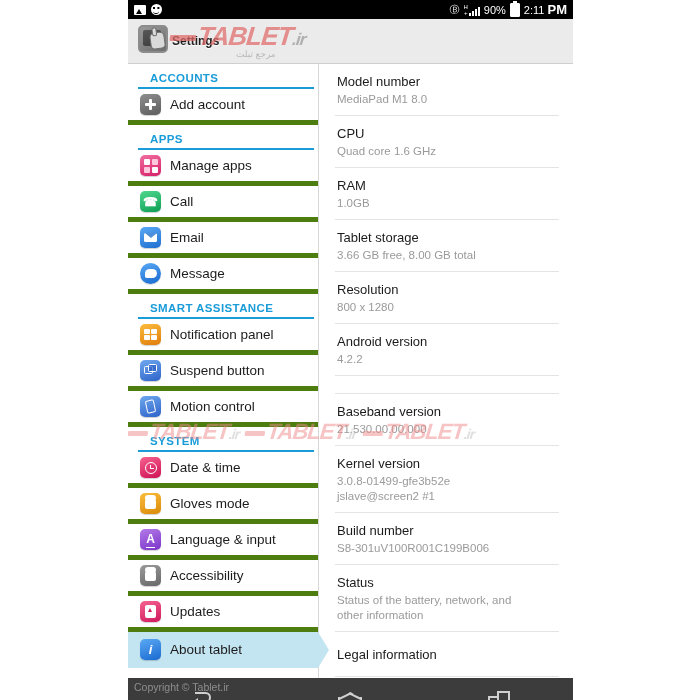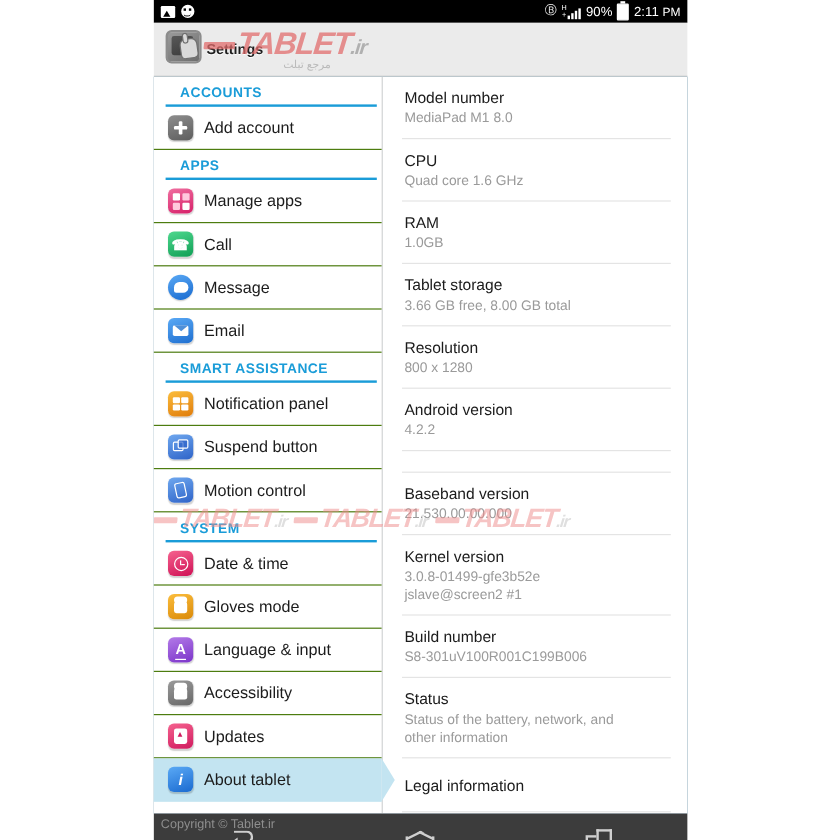--- a/index.html
+++ b/index.html
@@ -35,21 +35,21 @@
   .bars{display:flex;align-items:flex-end;gap:1px;height:10px;}
   .bars i{display:block;width:2px;background:#ffffff;}
   .bars i:nth-child(1){height:3px;}
   .bars i:nth-child(2){height:5px;}
   .bars i:nth-child(3){height:7px;}
   .bars i:nth-child(4){height:9px;}
   .pct{font-size:11px;letter-spacing:0;}
   .batt{width:8px;height:12px;border:1.4px solid #fff;border-radius:1px;position:relative;background:#fff;}
   .batt:before{content:"";position:absolute;left:2px;top:-3px;width:4px;height:2px;background:#fff;}
   .clock{font-size:11px;}
-  .clock small{font-size:10px;}
+  .clock small{font-size:13px;font-weight:bold;}
 
   
   .actionbar{
     position:relative;height:44px;background:#ebebeb;
     border-bottom:1px solid #cfcfcf;display:flex;align-items:center;
   }
   .app-icon{
     width:40px;height:36px;margin-left:6px;position:relative;flex:none;
   }
   .app-icon .tab{
@@ -91,21 +91,21 @@
   .sidebar{
     width:190px;flex:none;background:#ffffff;border-right:1px solid #d8d8d8;
     position:relative;
   }
   .section-hd{
     color:#1a9cd8;font-size:11.5px;font-weight:bold;letter-spacing:.4px;
     padding:8px 0 3px 12px;border-bottom:2px solid #1a9cd8;margin:0 4px 0 10px;
   }
   .srow{
     height:36px;display:flex;align-items:center;padding-left:12px;
-    border-bottom:1px solid #4d7c0f;position:relative;box-sizing:border-box;
+    border-bottom:5px solid #4d7c0f;position:relative;box-sizing:border-box;
   }
   .srow.sel{background:#c3e4f1;border-bottom:1px solid #c3e4f1;}
   .srow.sel:after{
     content:"";position:absolute;right:-11px;top:0;width:0;height:0;
     border-top:18px solid transparent;border-bottom:18px solid transparent;
     border-left:11px solid #c3e4f1;
   }
   .srow .lbl{font-size:13.5px;color:#1c1c1c;margin-left:9px;}
   .ico{
     width:21px;height:21px;border-radius:5px;flex:none;position:relative;
@@ -257,26 +257,26 @@
                 <i></i>
               </span>
             </span>
           <span class="lbl">Manage apps</span>
         </div>
         <div class="srow">
           <span class="ico ico-call">☎</span>
           <span class="lbl">Call</span>
         </div>
         <div class="srow">
+          <span class="ico ico-mail"></span>
+          <span class="lbl">Email</span>
+        </div>
+        <div class="srow">
           <span class="ico ico-msg"></span>
           <span class="lbl">Message</span>
-        </div>
-        <div class="srow">
-          <span class="ico ico-mail"></span>
-          <span class="lbl">Email</span>
         </div>
 
         <div class="section-hd">SMART ASSISTANCE</div>
         <div class="srow">
           <span class="ico ico-notif">
               <span class="nb">
                 <i></i>
                 <i></i>
                 <i></i>
                 <i></i>

